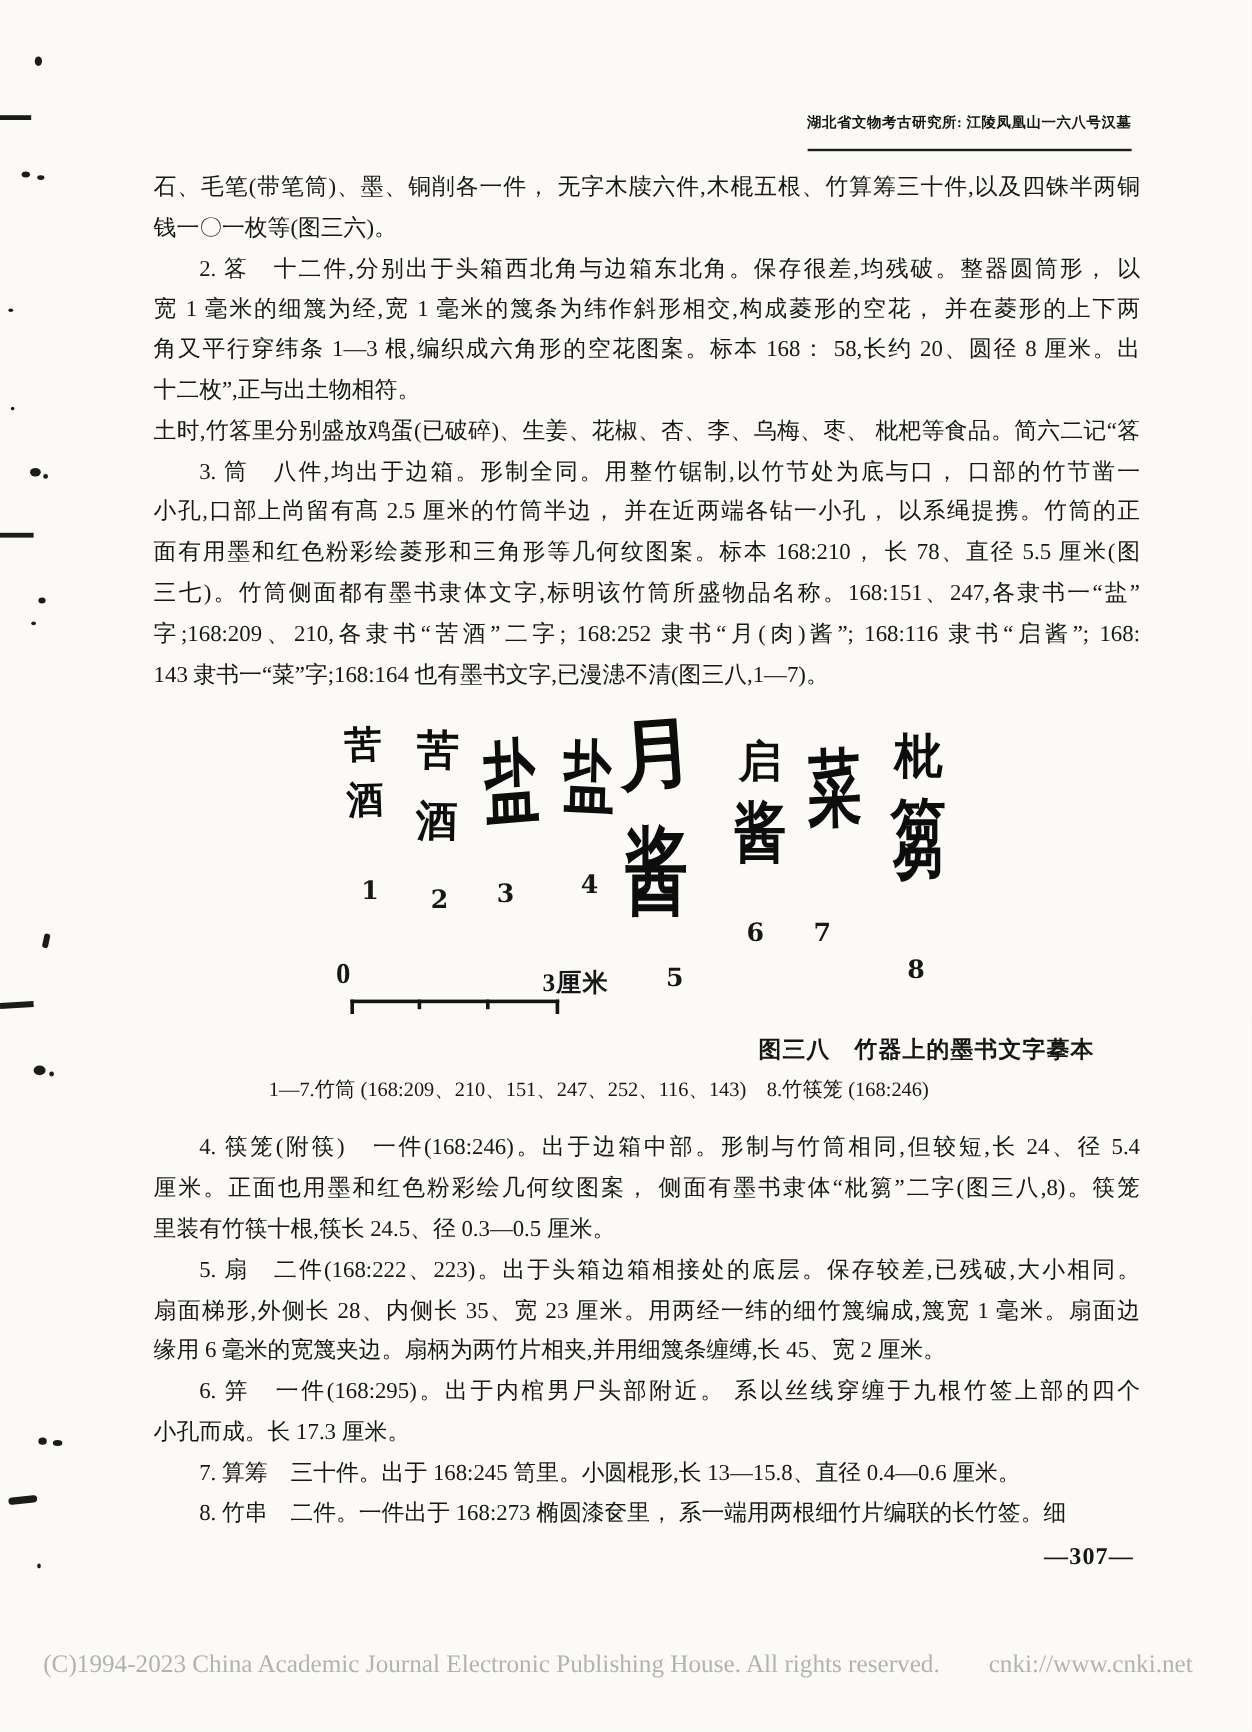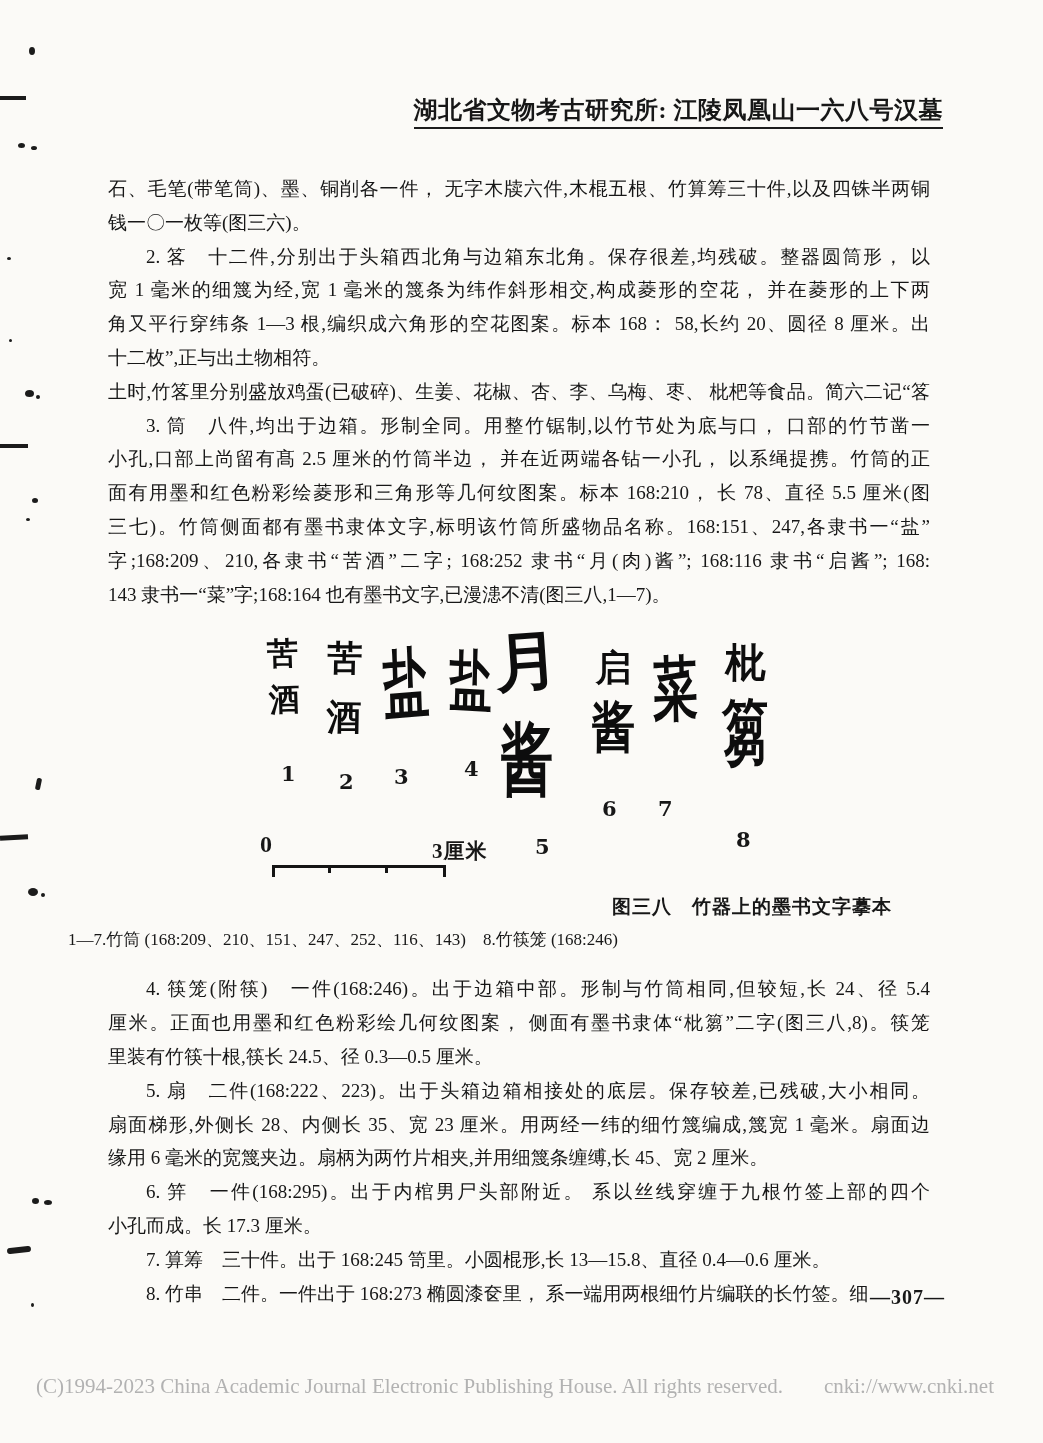--- a/index.html
+++ b/index.html
@@ -9,26 +9,26 @@
     width:1043px;height:1443px;
     margin:0 auto;
     background:#fbfaf7;
     overflow:hidden;
     color:#171717;
     font-family:"Liberation Serif","DejaVu Serif",serif;
   }
   
   .hdr{
     position:absolute;top:94px;right:100px;
-    font-size:24px;font-weight:bold;letter-spacing:0.5px;
-    border-bottom:2px solid #1c1c1c;padding-bottom:1px;
+    font-size:12px;font-weight:bold;letter-spacing:0.5px;
+    border-bottom:2px solid #1c1c1c;padding-bottom:13px;
     white-space:nowrap;
   }
   
-  .flow{position:absolute;left:108px;top:140px;width:822px;margin-top:32px;}
+  .flow{position:absolute;left:128px;top:140px;width:822px;}
   .para{margin:0;}
   .tline{
     font-size:19px;line-height:33.8px;height:33.8px;
     text-align:justify;text-align-last:justify;
     white-space:nowrap;overflow:visible;
   }
   .tline.lastline{text-align-last:left;white-space:normal;}
   .para.indent .tline:first-child{text-indent:38px;}
   
   .figure{position:relative;height:361px;width:822px;}
@@ -70,21 +70,21 @@
   .szero{position:absolute;left:152px;top:220px;font-size:24px;font-weight:bold;}
   .send{position:absolute;left:324px;top:226px;font-size:21px;font-weight:bold;letter-spacing:1px;}
   .sbar{position:absolute;left:164px;top:254px;width:174px;height:3px;background:#141414;}
   .sbar .tick{position:absolute;width:3px;background:#141414;top:0;}
   .sbar .t0{left:0;height:12px;}
   .sbar .t1{left:56px;height:8px;}
   .sbar .t2{left:113px;height:8px;}
   .sbar .t3{left:171px;height:12px;}
   .fcap{position:absolute;left:-38px;top:283px;width:822px;text-align:right;
         font-size:19px;font-weight:bold;letter-spacing:1px;}
-  .fsub{position:absolute;left:-40px;top:317px;width:822px;text-align:left;
+  .fsub{position:absolute;left:-40px;top:317px;width:822px;text-align:center;
         font-size:17px;}
   
   .pageno{position:absolute;left:870px;top:1286px;font-size:20px;font-weight:bold;letter-spacing:1px;}
   .footer{position:absolute;left:36px;top:1374px;width:958px;
           font-size:21px;color:#b2b2b2;display:flex;justify-content:space-between;
           white-space:nowrap;}
   
   .speck{position:absolute;background:#1b1b1b;}
   .dot{border-radius:50%;}
 </style>

